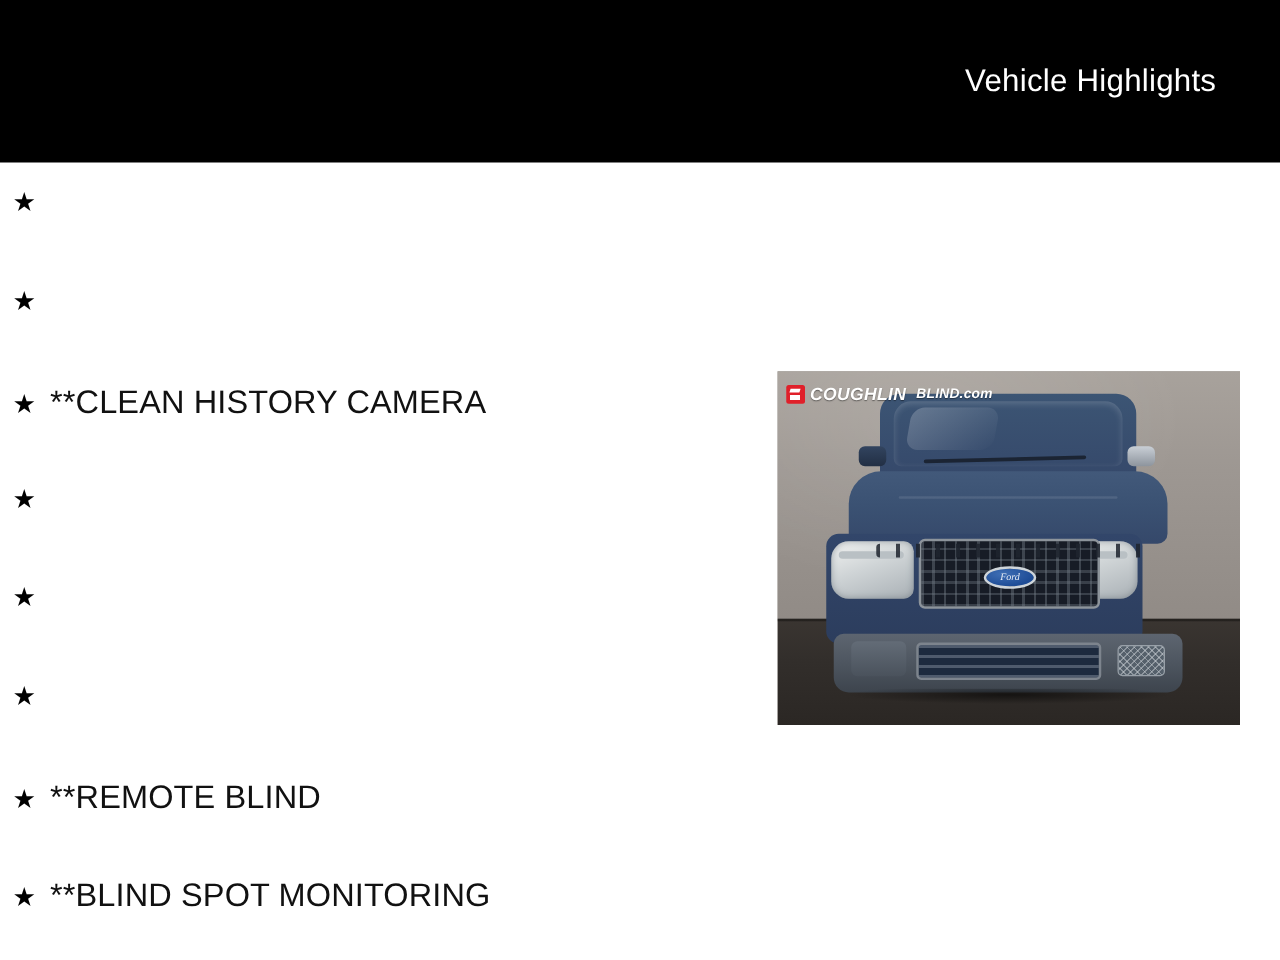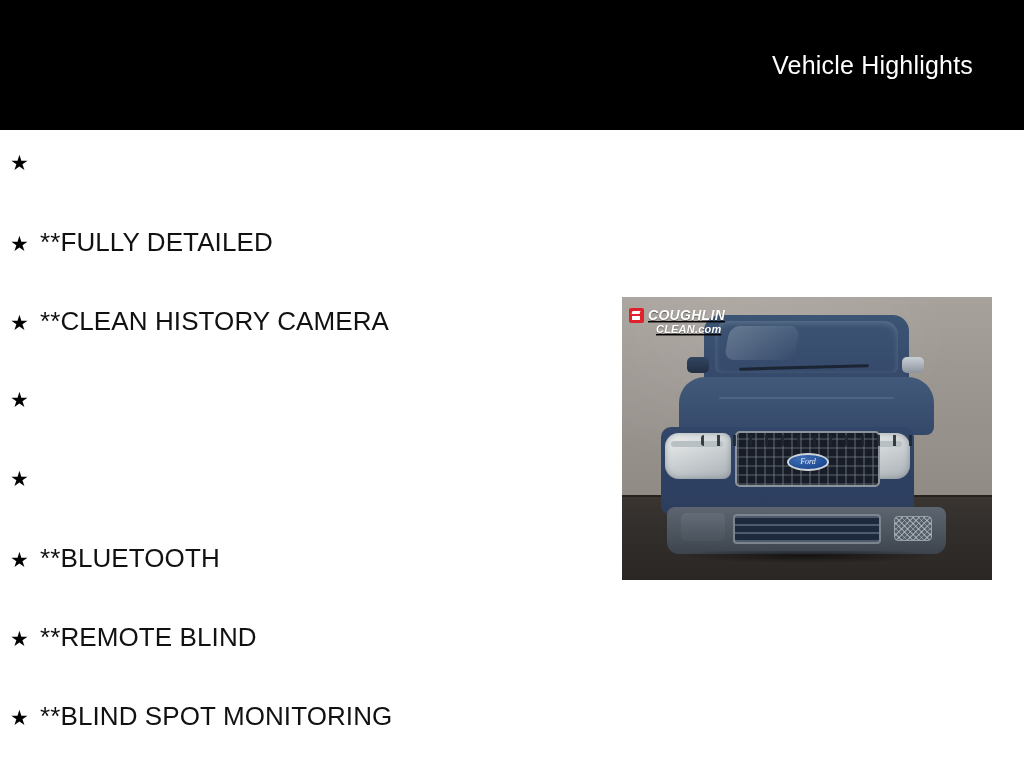--- a/index.html
+++ b/index.html
@@ -133,23 +133,22 @@
   }
   .wm-badge::after {
     content: "";
     position: absolute;
     left: 3px; top: 8px;
     width: 8px; height: 4px;
     background: #ffffff;
   }
   .wm-text {
     display: flex;
-    flex-direction: column;
+    flex-direction: row;
     line-height: 1;
-    text-decoration: underline;
   }
   .wm-line1 {
     color: #ffffff;
     font-size: 14px;
     font-weight: 700;
     font-style: italic;
     letter-spacing: 0.3px;
     text-shadow: 0 1px 1px rgba(0,0,0,0.45);
   }
   .wm-line2 {
@@ -374,56 +373,54 @@
 <div class="header-bar">
   <div class="header-title">Vehicle Highlights</div>
 </div>
 
 <ul class="highlights-list">
   <li class="highlight-item">
     <span class="bullet-star">★</span>
   </li>
   <li class="highlight-item">
     <span class="bullet-star">★</span>
-    <span class="highlight-text">**FULLY DETAILED</span>
   </li>
   <li class="highlight-item">
     <span class="bullet-star">★</span>
     <span class="highlight-text">**CLEAN HISTORY CAMERA</span>
   </li>
   <li class="highlight-item">
     <span class="bullet-star">★</span>
   </li>
   <li class="highlight-item">
     <span class="bullet-star">★</span>
   </li>
   <li class="highlight-item">
     <span class="bullet-star">★</span>
-    <span class="highlight-text">**BLUETOOTH</span>
   </li>
   <li class="highlight-item">
     <span class="bullet-star">★</span>
     <span class="highlight-text">**REMOTE BLIND</span>
   </li>
   <li class="highlight-item">
     <span class="bullet-star">★</span>
     <span class="highlight-text">**BLIND SPOT MONITORING</span>
   </li>
 </ul>
 
 <div class="vehicle-photo">
   <div class="photo-wall"></div>
   <div class="photo-ground"></div>
   <div class="ground-line"></div>
 
   <div class="watermark">
     <div class="wm-badge"></div>
     <div class="wm-text">
       <span class="wm-line1">COUGHLIN</span>
-      <span class="wm-line2">CLEAN.com</span>
+      <span class="wm-line2">BLIND.com</span>
     </div>
   </div>
 
   <div class="truck">
     <div class="cab"></div>
     <div class="windshield">
       <div class="windshield-glare"></div>
       <div class="wiper"></div>
     </div>
     <div class="mirror left"></div>

